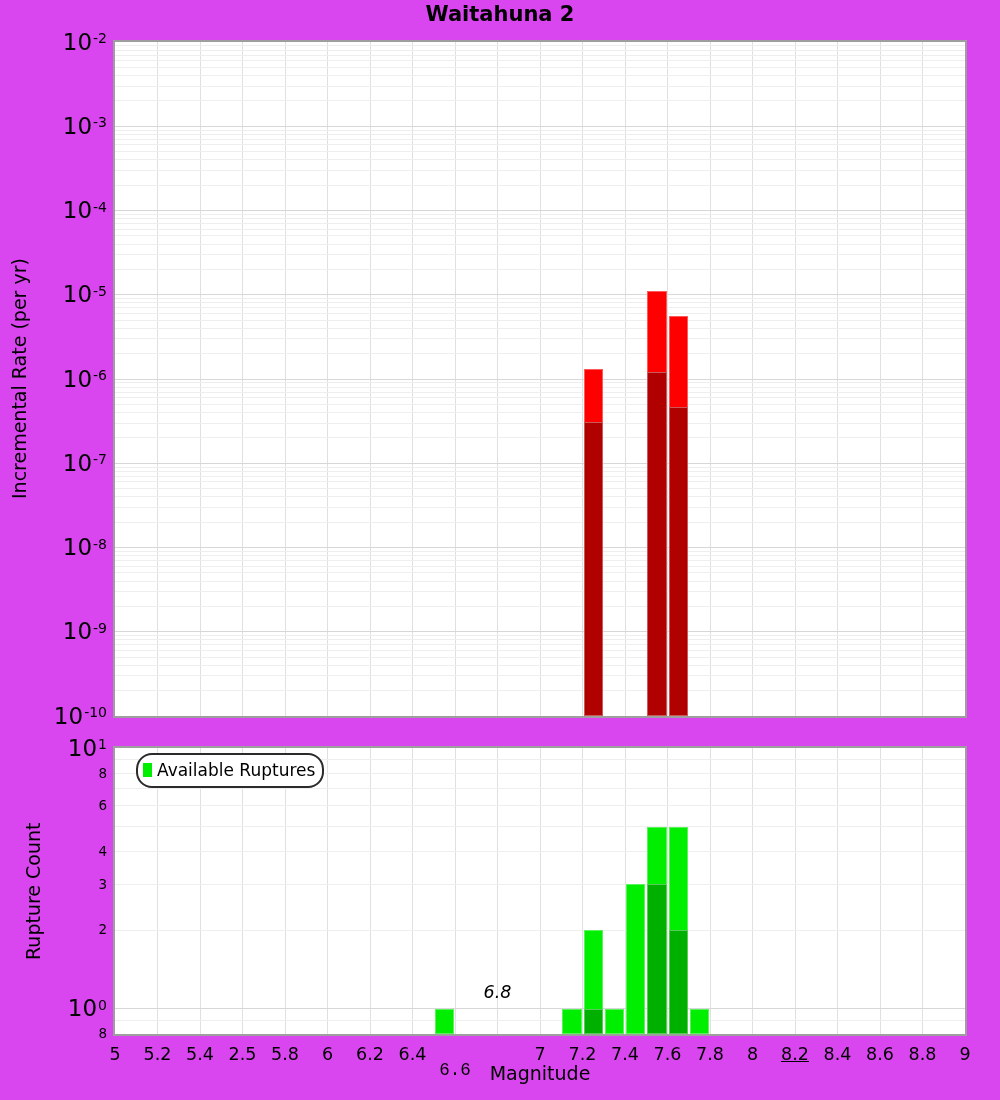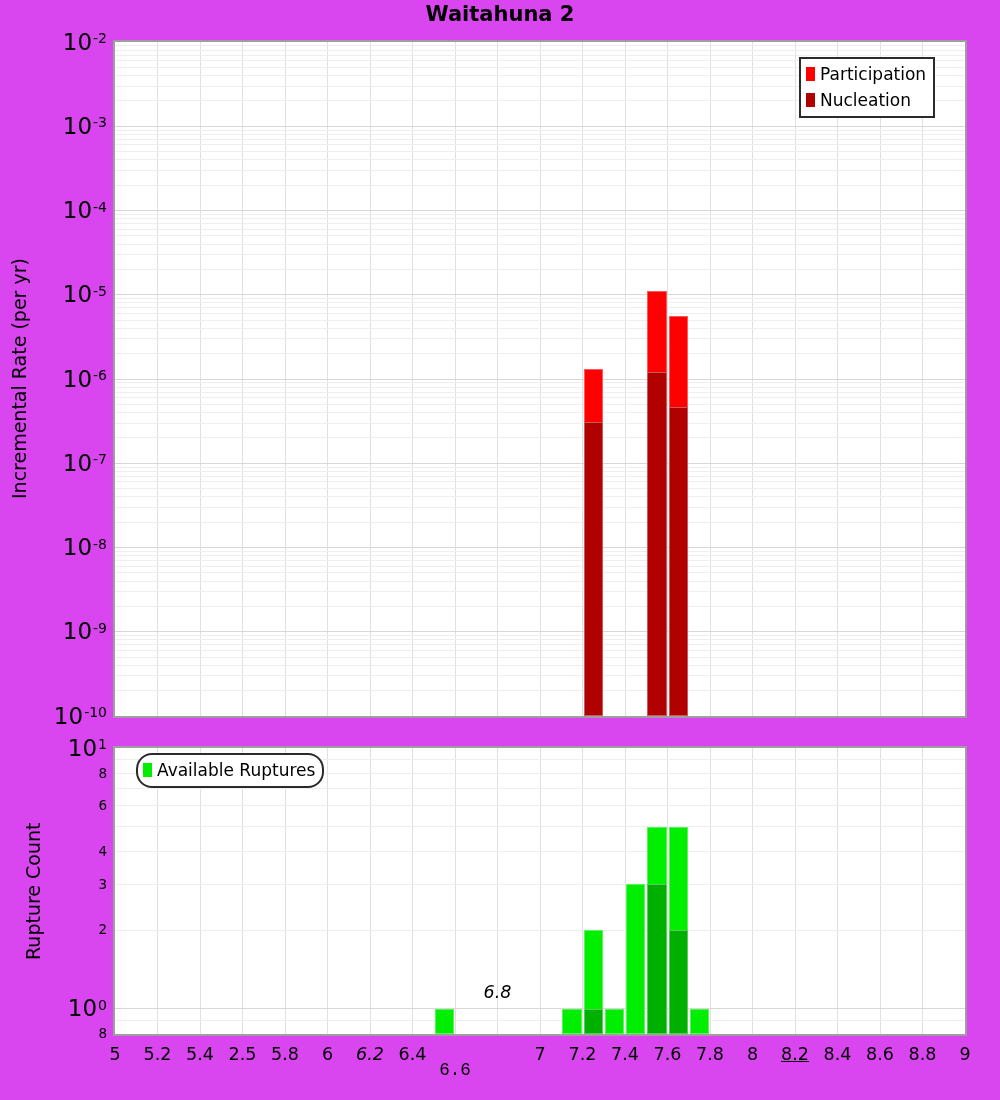--- a/index.html
+++ b/index.html
@@ -242,48 +242,39 @@
       </div>
       <div class="ytick minor" style="left: 33px; top: 1025px;">
         <span>8</span>
       </div>
       <div class="xtick" style="left: 83px; top: 1044px;">5</div>
       <div class="xtick" style="left: 125.5px; top: 1044px;">5.2</div>
       <div class="xtick" style="left: 168px; top: 1044px;">5.4</div>
       <div class="xtick" style="left: 210.5px; top: 1044px;">2.5</div>
       <div class="xtick" style="left: 253px; top: 1044px;">5.8</div>
       <div class="xtick" style="left: 295.5px; top: 1044px;">6</div>
-      <div class="xtick" style="left: 338px; top: 1044px; font-style: italic;">6.2</div>
+      <div class="xtick" style="left: 338px; top: 1044px;">6.2</div>
       <div class="xtick" style="left: 380.5px; top: 1044px;">6.4</div>
       <div class="xtick" style="left: 423px; top: 1060px; font-family: Liberation Mono, monospace;">6.6</div>
       <div class="xtick" style="left: 465.5px; top: 982px; font-style: italic;">6.8</div>
       <div class="xtick" style="left: 508px; top: 1044px;">7</div>
       <div class="xtick" style="left: 550.5px; top: 1044px;">7.2</div>
       <div class="xtick" style="left: 593px; top: 1044px;">7.4</div>
       <div class="xtick" style="left: 635.5px; top: 1044px;">7.6</div>
       <div class="xtick" style="left: 678px; top: 1044px;">7.8</div>
       <div class="xtick" style="left: 720.5px; top: 1044px;">8</div>
       <div class="xtick" style="left: 763px; top: 1044px; text-decoration: underline;">8.2</div>
       <div class="xtick" style="left: 805.5px; top: 1044px;">8.4</div>
       <div class="xtick" style="left: 848px; top: 1044px;">8.6</div>
       <div class="xtick" style="left: 890.5px; top: 1044px;">8.8</div>
       <div class="xtick" style="left: 933px; top: 1044px;">9</div>
     </div>
 
-
-  <div class="legend" id="legend0">
-    <div class="legend-item">
-      <span class="swatch" style="background: rgb(255, 0, 0);"></span>
-      <span>Participation</span>
-    </div>
-    <div class="legend-item">
-      <span class="swatch" style="background: rgb(176, 0, 0);"></span>
-      <span>Nucleation</span>
-    </div>
-  </div>
+  <div class="xlabel">Magnitude</div>
+
 
   <div class="legend" id="legend1">
     <div class="legend-item">
       <span class="swatch" style="background: rgb(0, 238, 0);"></span>
       <span>Available Ruptures</span>
     </div>
   </div>
 </div>
 
 </body></html>

